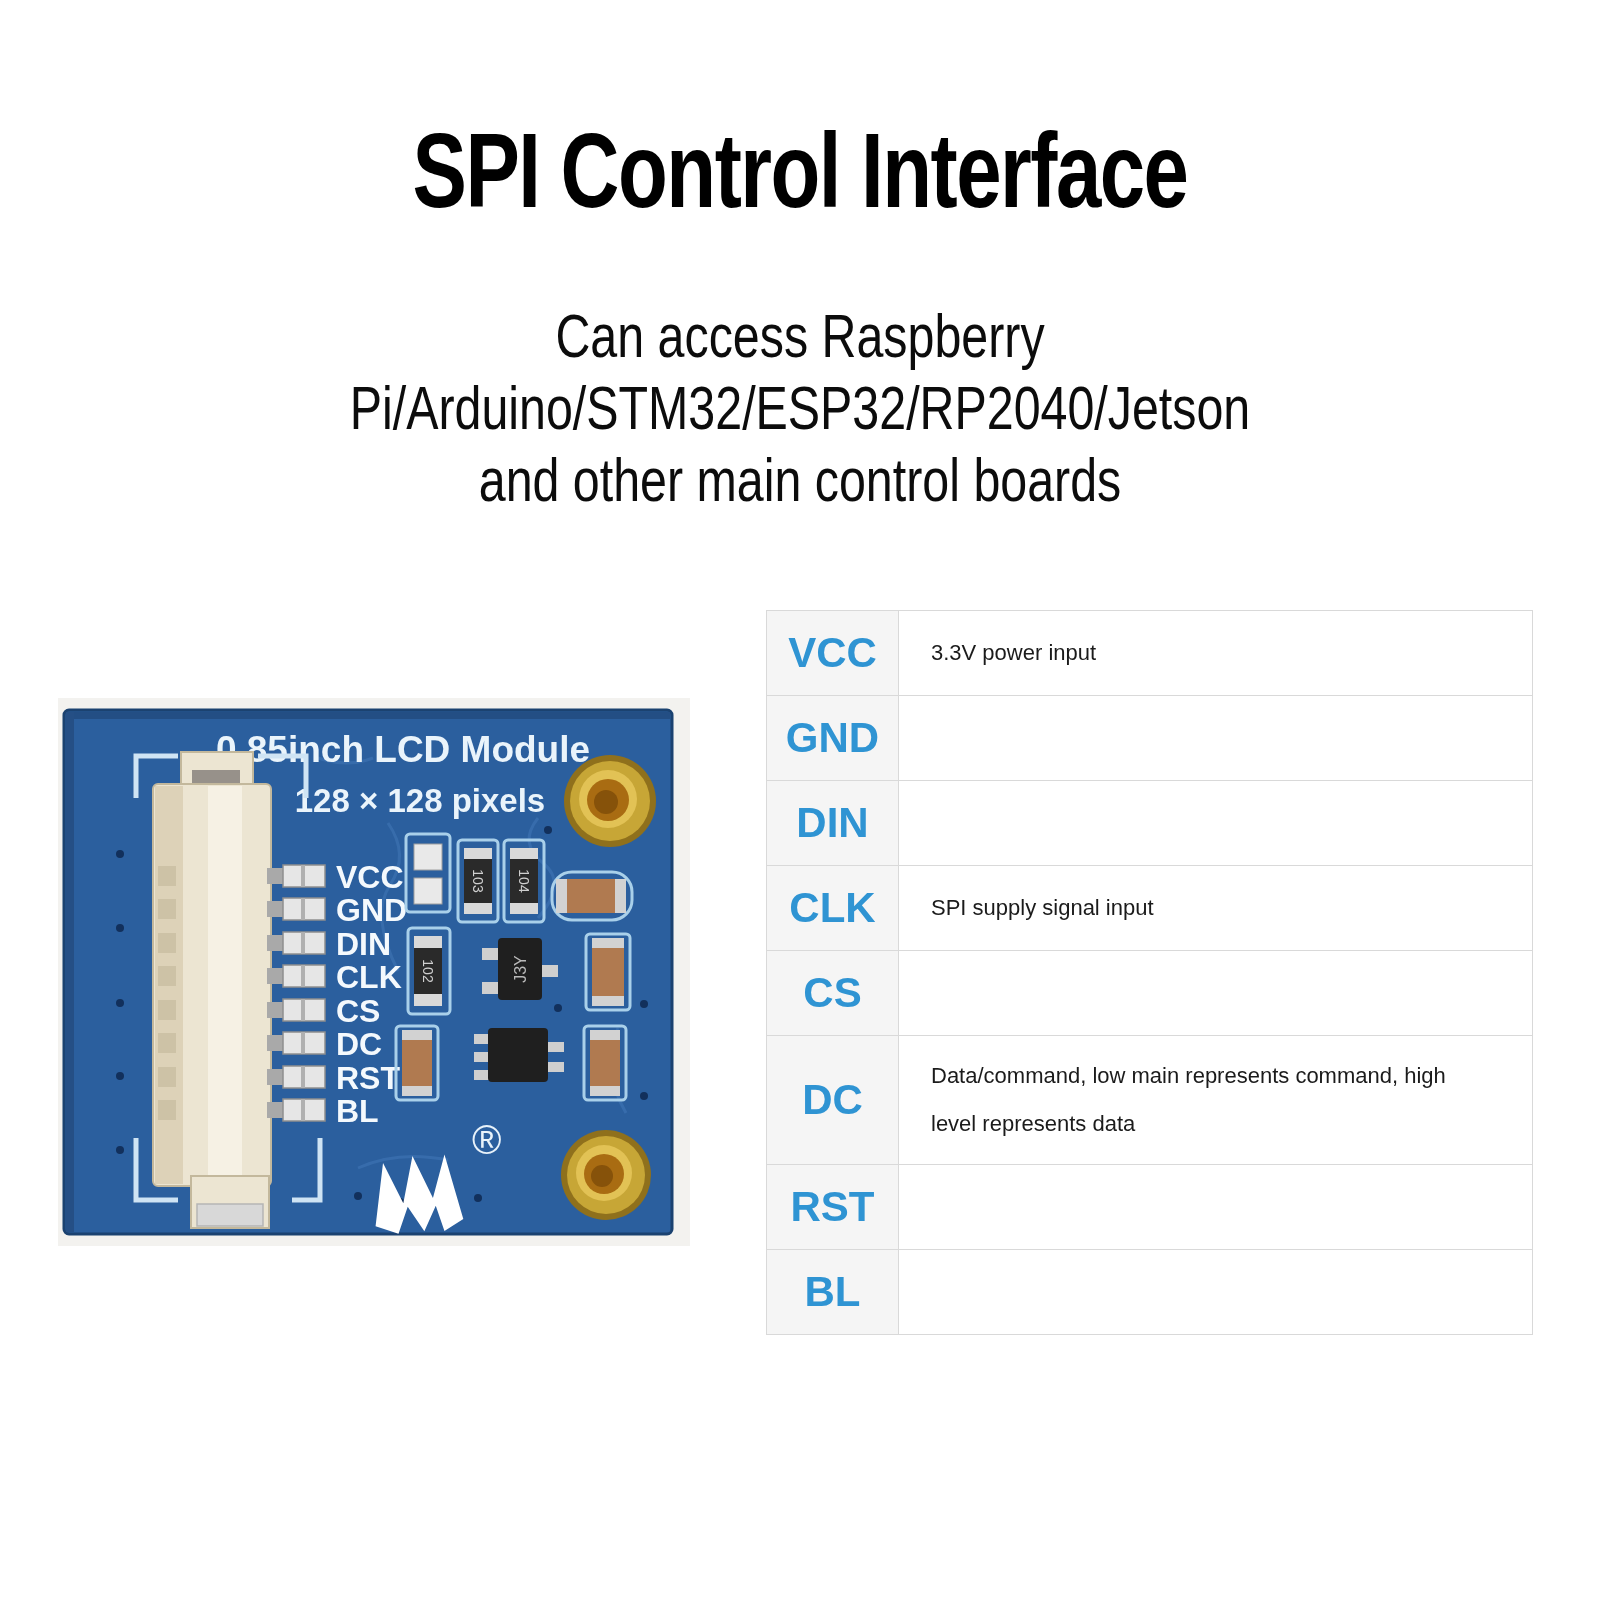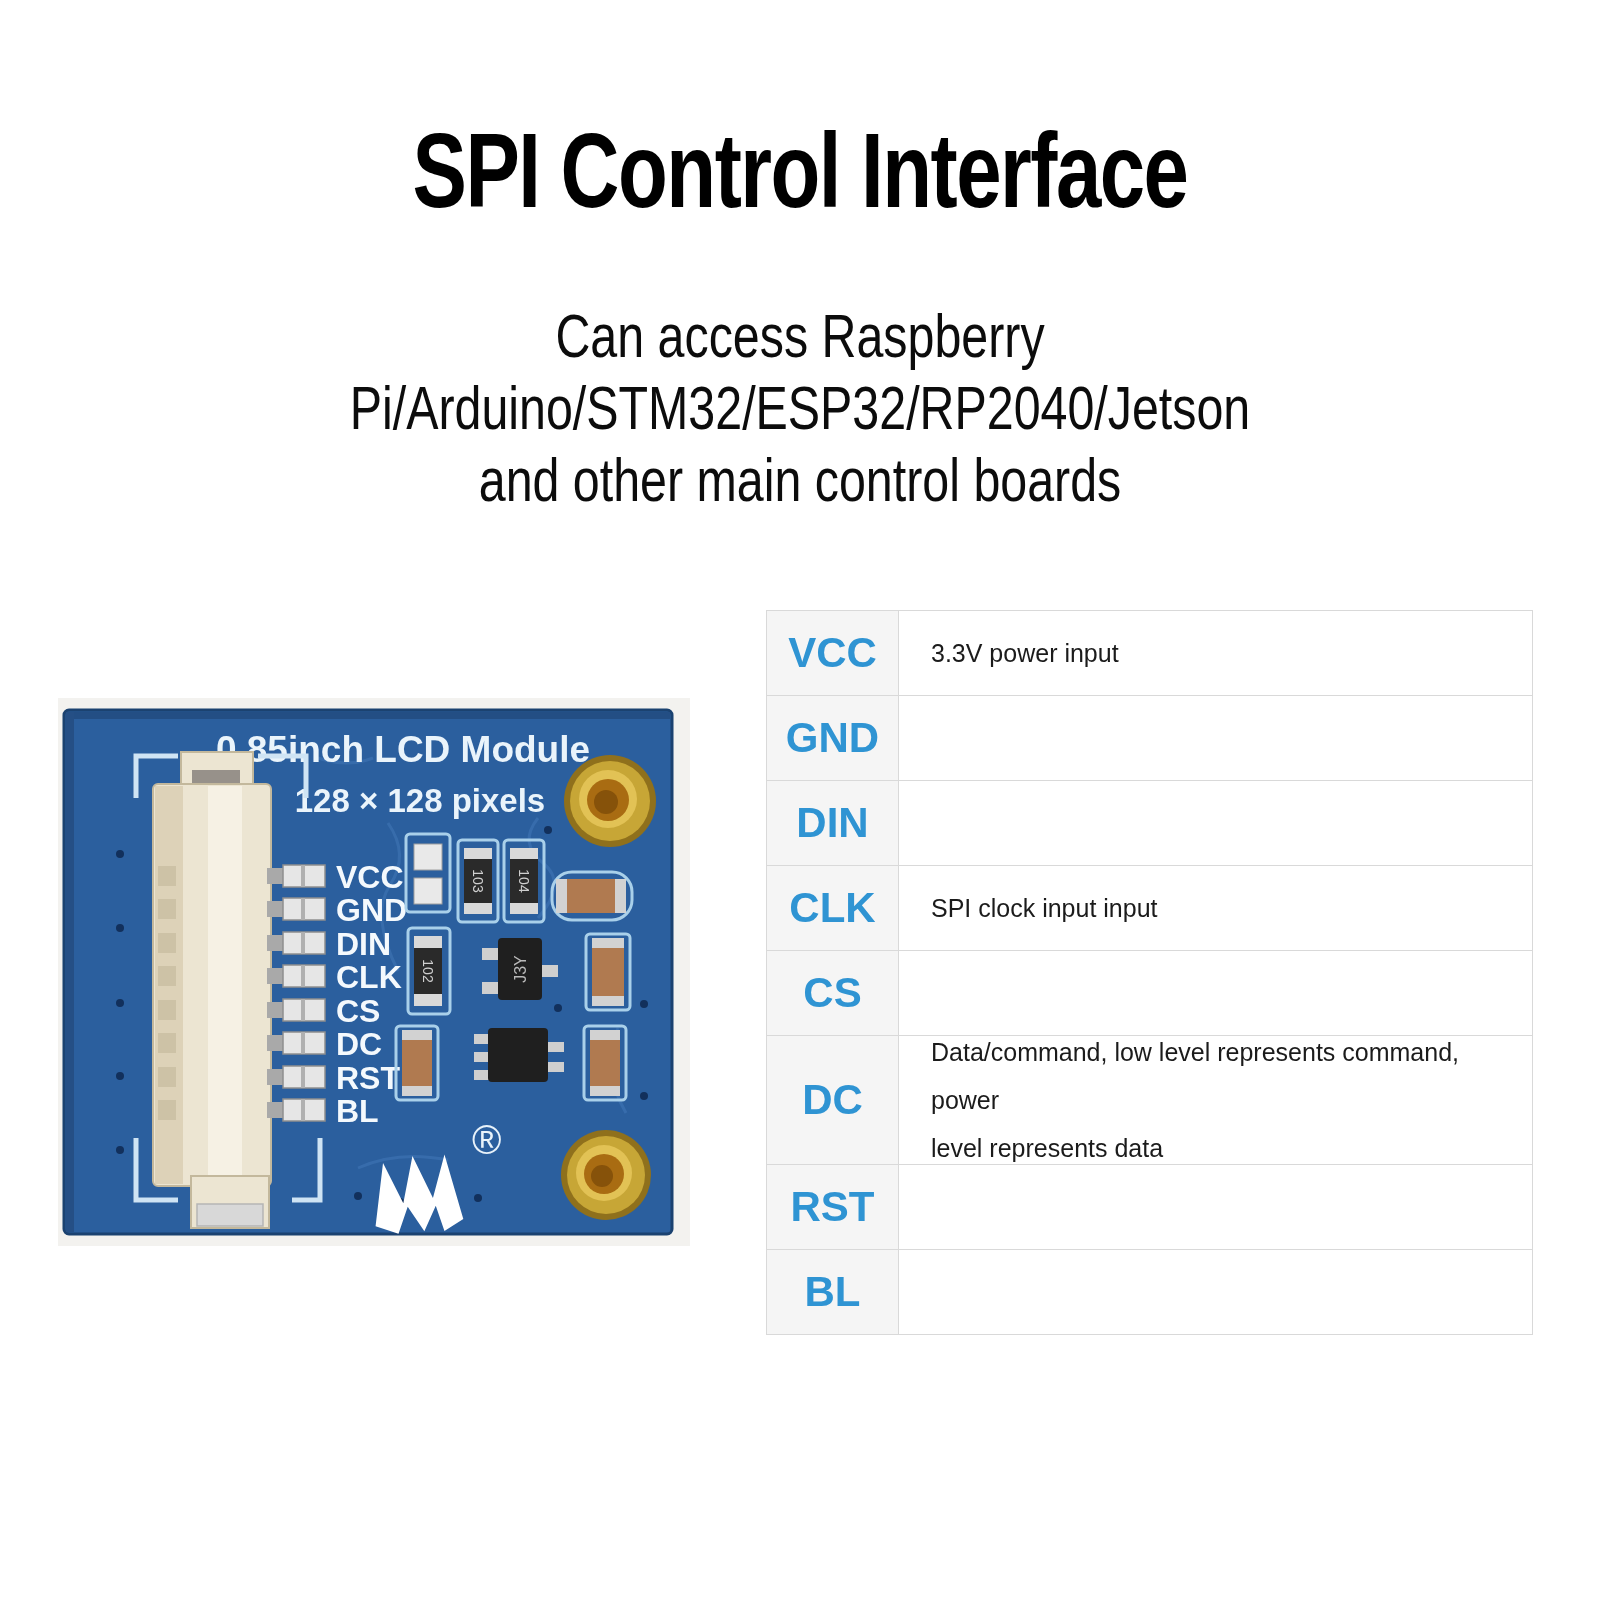--- a/index.html
+++ b/index.html
@@ -65,21 +65,21 @@
     font-size:42px;
     font-weight:bold;
     color:#2f94d3;
   }
   .pin-desc{
     flex:1;
     display:flex;
     align-items:center;
     padding-left:32px;
     padding-right:16px;
-    font-size:25px;
+    font-size:22px;
     color:#1b1b1b;
     line-height:48px;
     white-space:pre-line;
   }
 </style>
 </head>
 <body>
 
 <div>
 
@@ -314,28 +314,28 @@
       <div class="pin-desc">3.3V power input</div>
     </div>
     <div class="pin-row">
       <div class="pin-name">GND</div>
     </div>
     <div class="pin-row">
       <div class="pin-name">DIN</div>
     </div>
     <div class="pin-row">
       <div class="pin-name">CLK</div>
-      <div class="pin-desc">SPI clock input input</div>
+      <div class="pin-desc">SPI supply signal input</div>
     </div>
     <div class="pin-row">
       <div class="pin-name">CS</div>
     </div>
     <div class="pin-row row-tall">
       <div class="pin-name">DC</div>
-      <div class="pin-desc">Data/command, low level represents command, power
+      <div class="pin-desc">Data/command, low main represents command, high
 level represents data</div>
     </div>
     <div class="pin-row">
       <div class="pin-name">RST</div>
     </div>
     <div class="pin-row">
       <div class="pin-name">BL</div>
     </div>
   </div>
 

